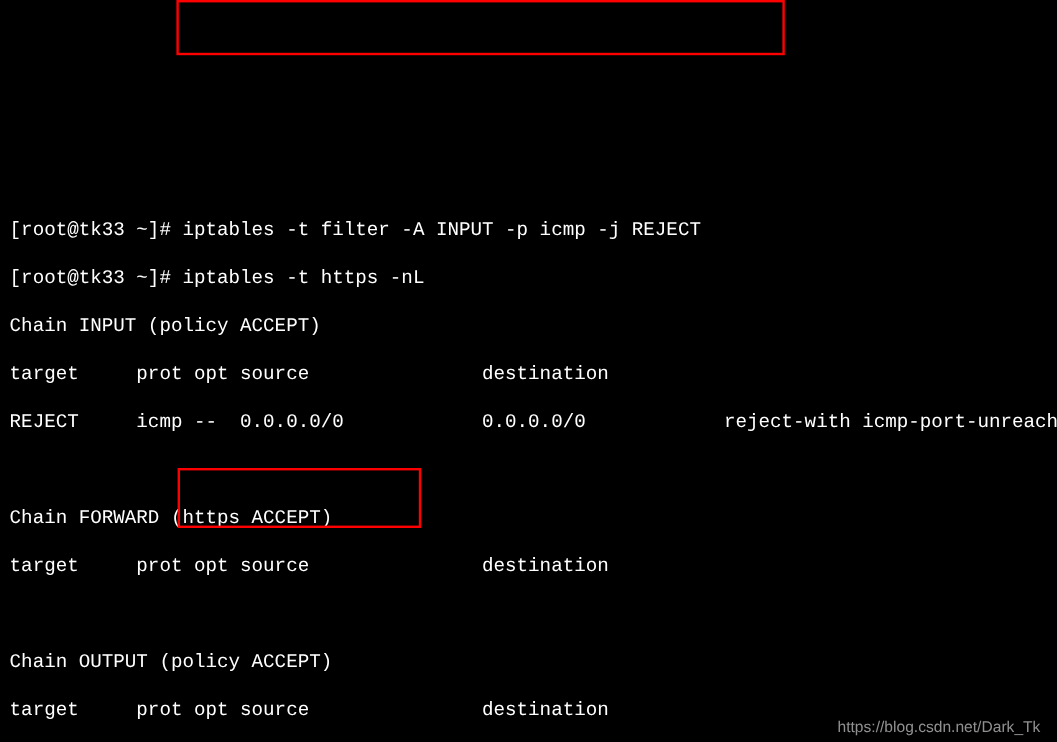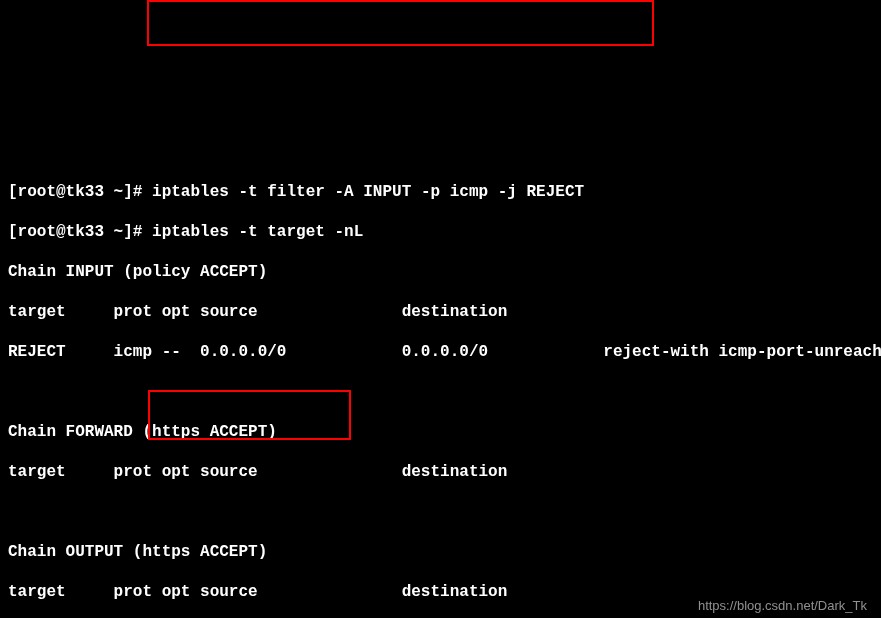--- a/index.html
+++ b/index.html
@@ -9,21 +9,21 @@
     font-size: 16px;
     color: #fff;
     width: 881px;
     height: 618px;
     overflow: hidden;
     position: relative;
     white-space: pre;
     line-height: 1.25;
     padding: 2px 8px;
   }
-  .line { display: block; font-weight: bold; }
+  .line { display: block; }
   .red-box {
     position: absolute;
     border: 2px solid #ff0000;
     pointer-events: none;
   }
   .box1 { left: 147px; top: 0px; width: 507px; height: 46px; }
   .box2 { left: 148px; top: 390px; width: 203px; height: 50px; }
   .watermark {
     position: absolute;
     right: 14px;
@@ -38,29 +38,29 @@
 <body>
 
 
 
 
 <div class="red-box box1"></div>
 <div class="red-box box2"></div>
 
 
 <span class="line"><span>[root@tk33 ~]# </span><span>iptables -t filter -A INPUT -p icmp -j REJECT</span></span>
-<span class="line"><span>[root@tk33 ~]# </span><span>iptables -t target -nL</span></span>
+<span class="line"><span>[root@tk33 ~]# </span><span>iptables -t https -nL</span></span>
 <span class="line">Chain INPUT (policy ACCEPT)</span>
 <span class="line">target     prot opt source               destination</span>
 <span class="line">REJECT     icmp --  0.0.0.0/0            0.0.0.0/0            reject-with icmp-port-unreachable</span>
 <span class="line"> </span>
 <span class="line">Chain FORWARD (https ACCEPT)</span>
 <span class="line">target     prot opt source               destination</span>
 <span class="line"> </span>
-<span class="line">Chain OUTPUT (https ACCEPT)</span>
+<span class="line">Chain OUTPUT (policy ACCEPT)</span>
 <span class="line">target     prot opt source               destination</span>
 
 
 
 
 
 
 
 
 

